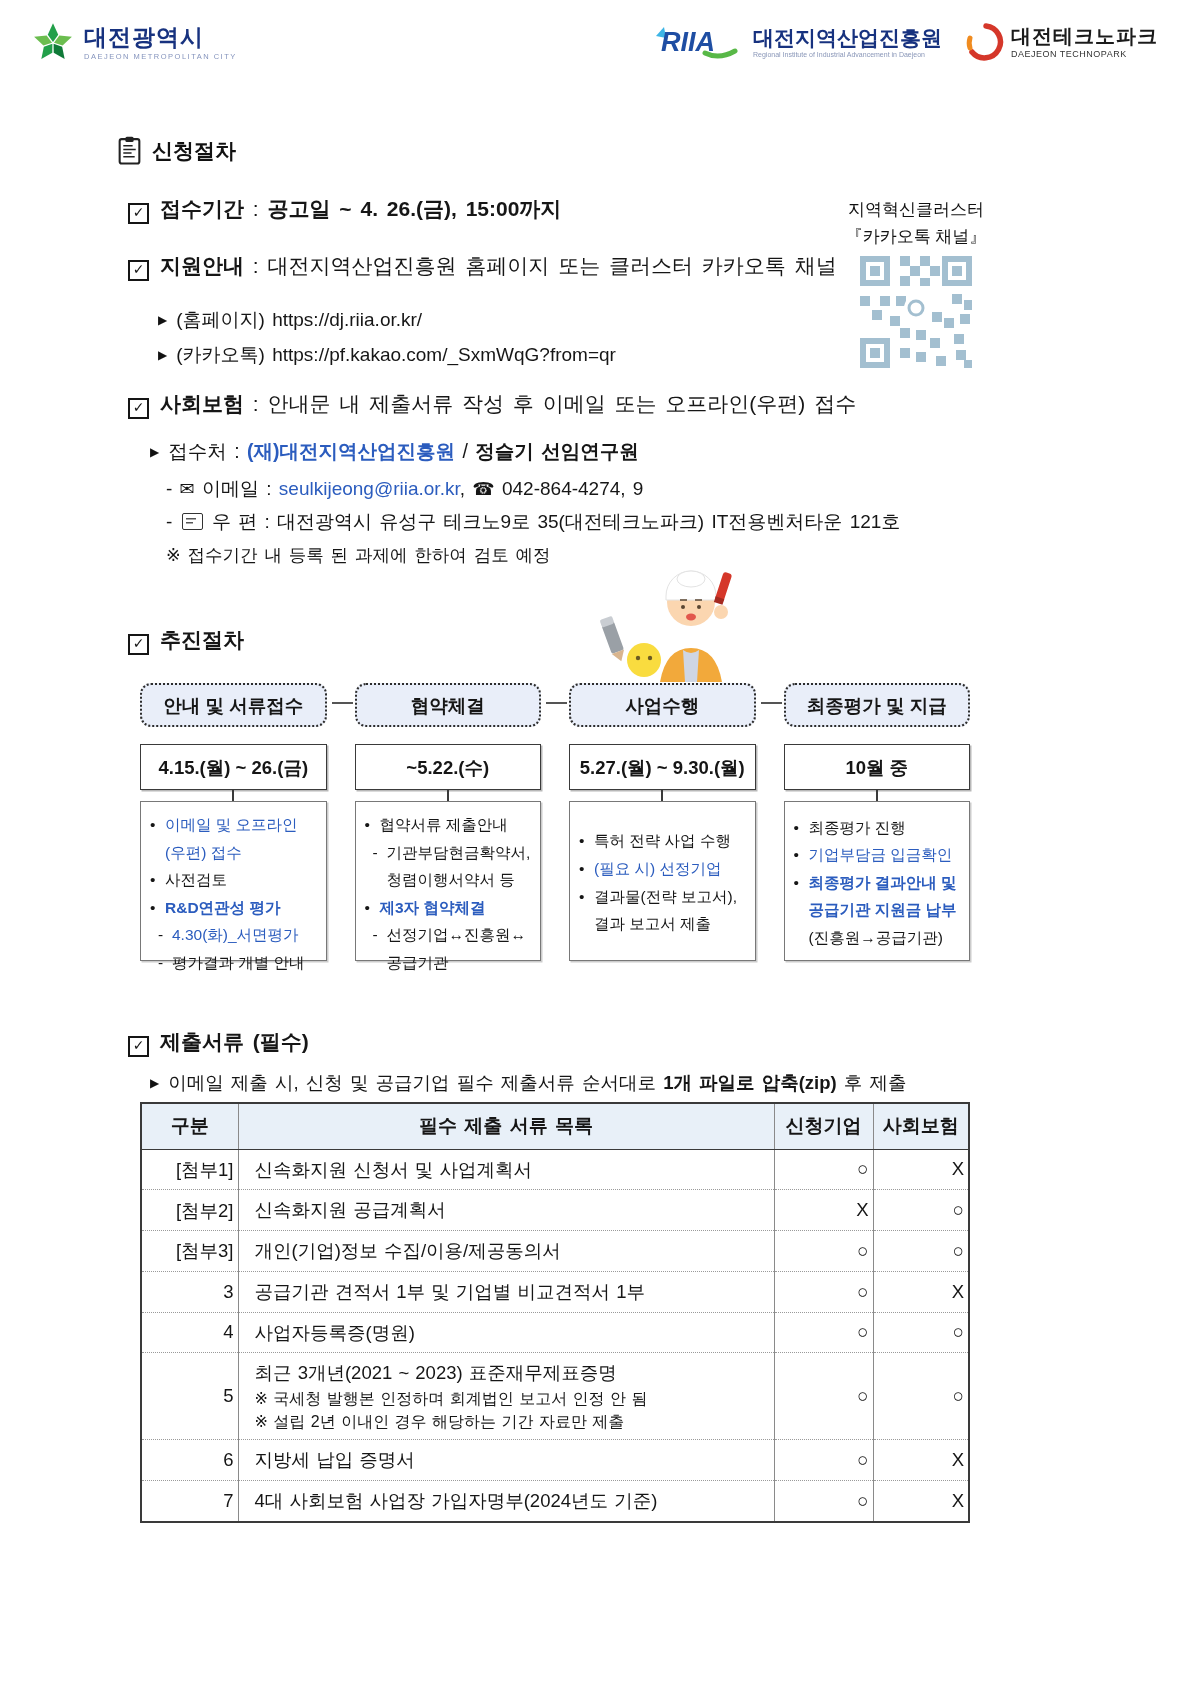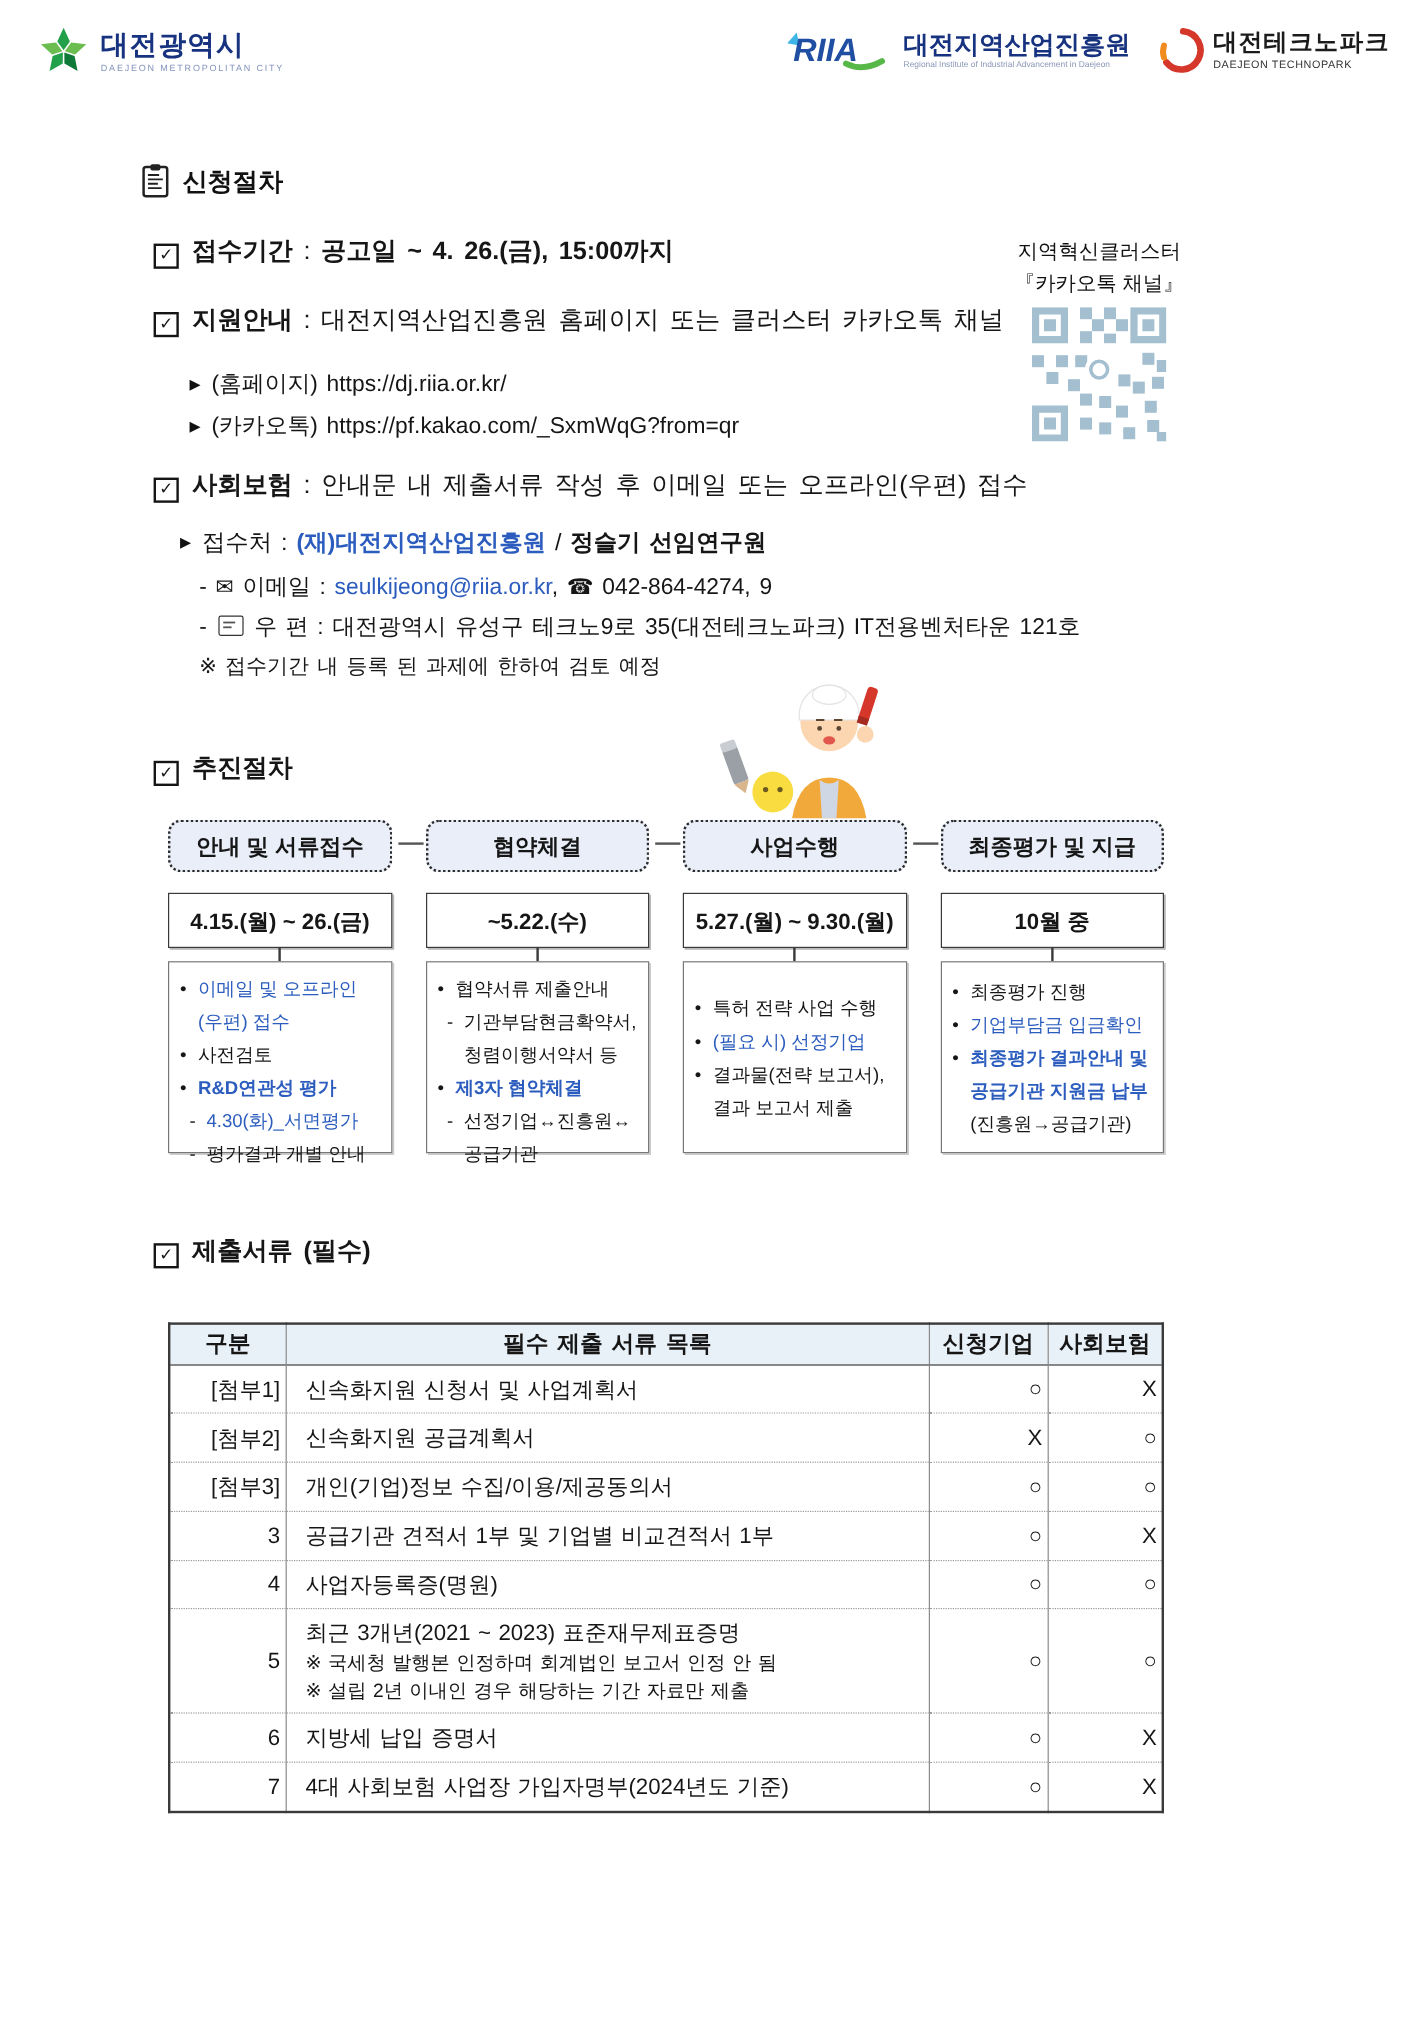--- a/index.html
+++ b/index.html
@@ -62,21 +62,21 @@
   .dline.dash .mk{flex-basis:14px;width:14px;}
   .dline.plain{padding-left:15px;}
   .illustration{position:absolute;top:550px;left:588px;}
 
   
   .docs-note{position:absolute;top:1070px;left:150px;font-size:18.5px;word-spacing:2px;}
   .doc-table{position:absolute;top:1102px;left:140px;width:828px;border-collapse:collapse;
       table-layout:fixed;border:2px solid #3a3a3a;}
   .doc-table th,.doc-table td{border-left:1.2px solid #8a8a8a;box-sizing:border-box;}
   .doc-table th:first-child,.doc-table td:first-child{border-left:none;}
-  .doc-table thead th{background:#e8f0f8;font-size:19px;font-weight:bold;height:34px;
+  .doc-table thead th{background:#e8f0f8;font-size:19px;font-weight:bold;height:46px;
       border-bottom:1.4px solid #3a3a3a;word-spacing:2px;}
   .doc-table tbody td{padding:6px 4px;font-size:18.5px;word-spacing:1px;}
   .doc-table tbody tr + tr td{border-top:1.2px dotted #9a9a9a;}
   .c-id,.c-mark{text-align:right;}
   .c-mark{font-size:19px;}
   .c-doc{text-align:left;padding-left:16px !important;}
   .doc-note-line{font-size:16px;line-height:1.45;}
   .doc-main-line{line-height:1.5;}
 </style>
 </head>
@@ -325,20 +325,23 @@
               <span>(진흥원→공급기관)</span>
             </div>
           </div>
         </div>
       </div>
   </div>
 
   <div class="sec" style="top:1028px;left:128px;">
     <span class="cb"><span>✓</span></span><span class="label">제출서류 (필수)</span>
   </div>
+  <div class="docs-note">
+    <span class="arrow">▶</span><span><span>이메일 제출 시, 신청 및 공급기업 필수 제출서류 순서대로 </span><span class="bold">1개 파일로 압축(zip)</span><span> 후 제출</span></span>
+  </div>
 
   <table class="doc-table">
     <colgroup>
         <col style="width:97px">
         <col style="width:536px">
         <col style="width:99px">
         <col style="width:96px">
       </colgroup>
     <thead>
       <tr>

